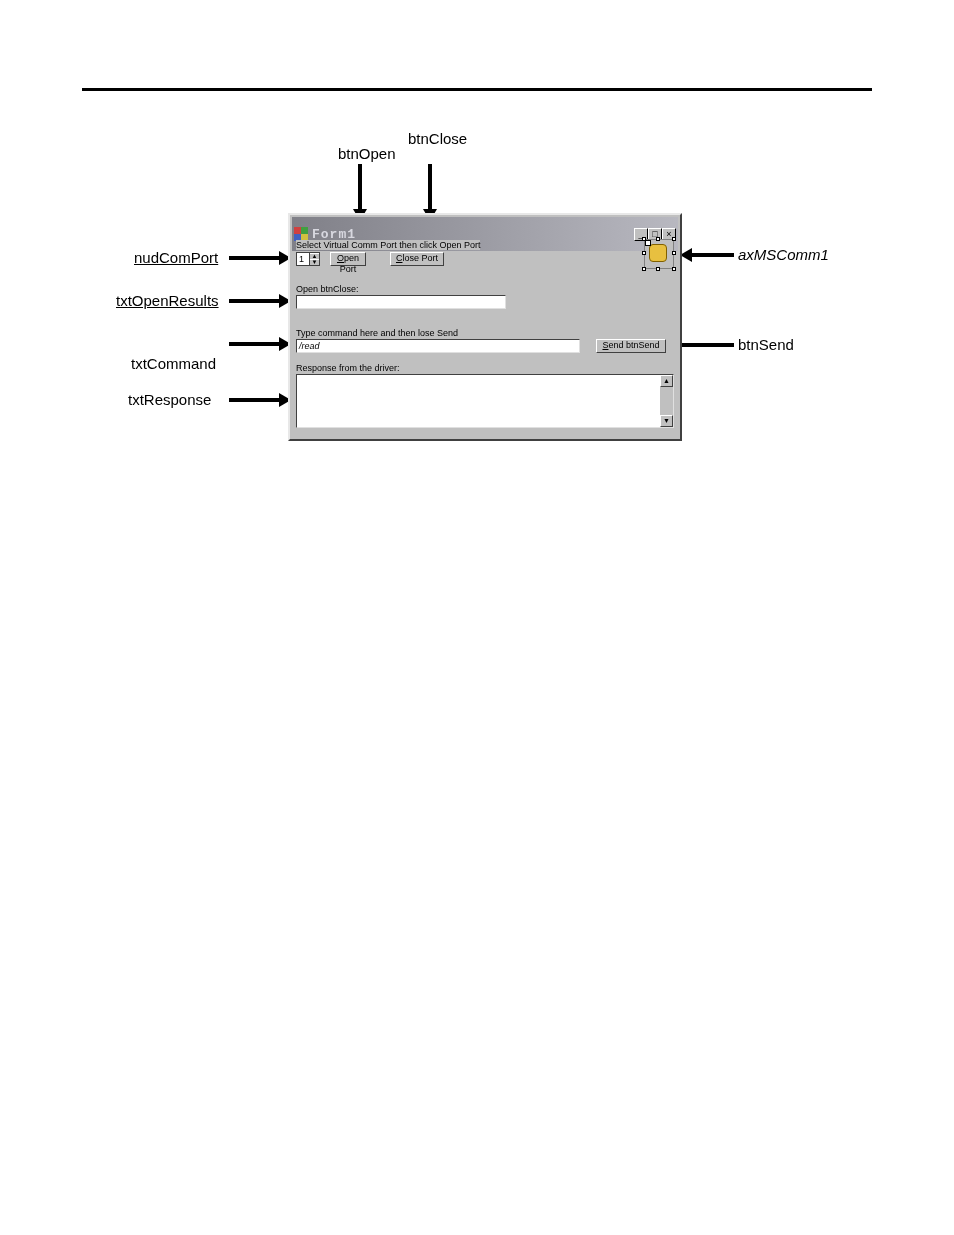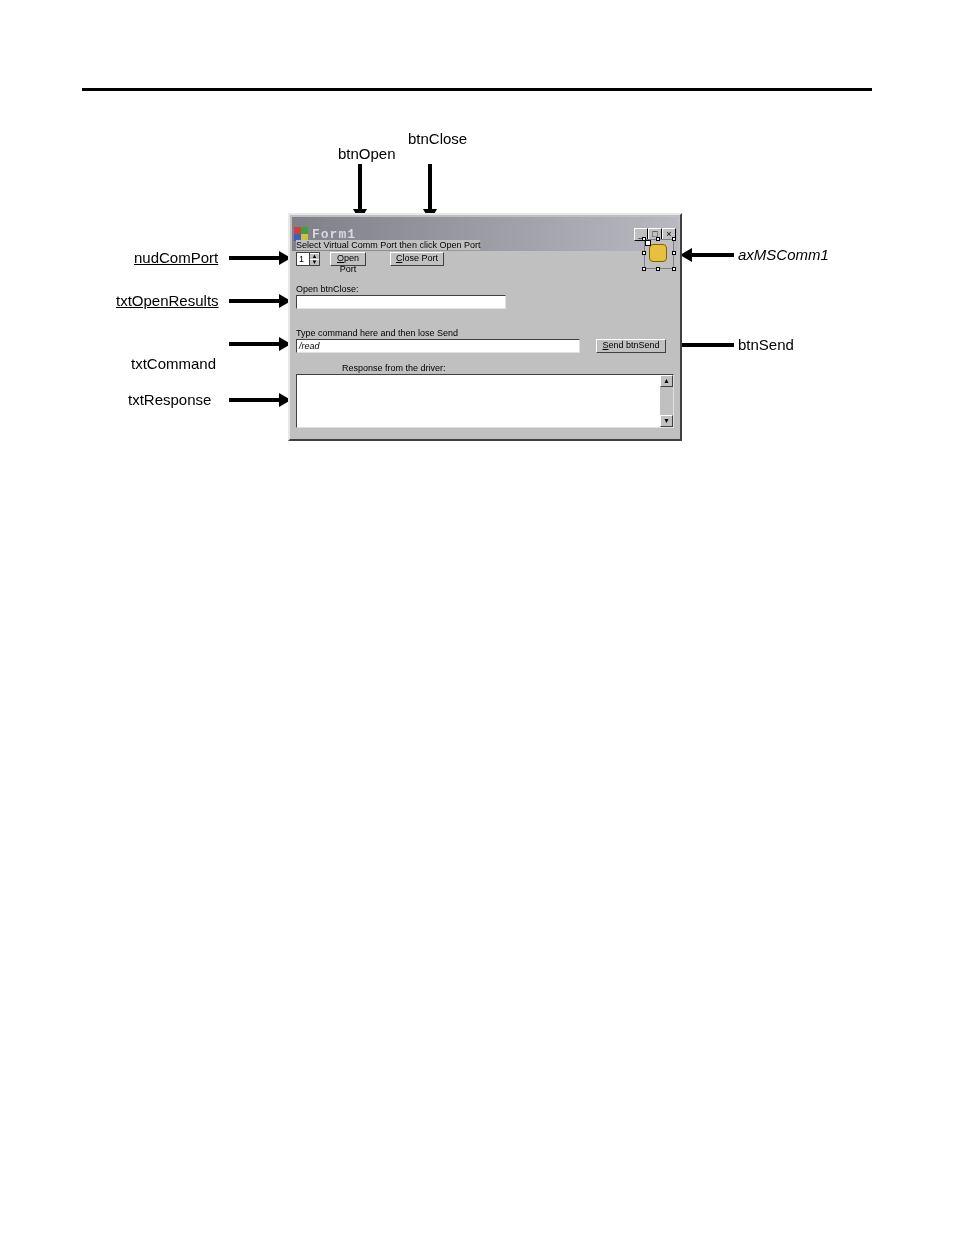--- a/index.html
+++ b/index.html
@@ -134,21 +134,21 @@
       <div class="h" style="right:-3px; top:50%; margin-top:-3px;"></div>
     </div>
 
     <div class="lbl" style="left:6px; top:69px;">Open btnClose:</div>
     <div class="txt" style="left:6px; top:80px; width:210px; height:14px;"></div>
 
     <div class="lbl" style="left:6px; top:113px;">Type command here and then lose Send</div>
     <div class="txt" style="left:6px; top:124px; width:284px; height:14px;font-style:italic;">/read</div>
     <div class="btn" style="left:306px; top:124px; width:70px;"><u>S</u><span>end btnSend</span></div>
 
-    <div class="lbl" style="left:6px; top:148px;margin-left:46px;">Response from the driver:</div>
+    <div class="lbl" style="left:6px; top:148px;">Response from the driver:</div>
     <div class="multiline" style="left:6px; top:159px; width:378px; height:54px;">
       <span></span>
       <div class="scrollbar">
         <div class="sb-btn" style="top:0;">▲</div>
         <div class="sb-btn" style="bottom:0;">▼</div>
       </div>
     </div>
   </div>
 </div>
 

